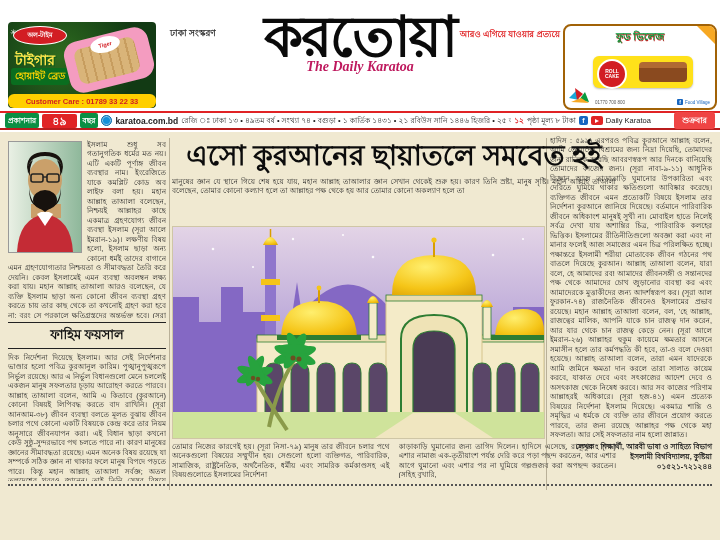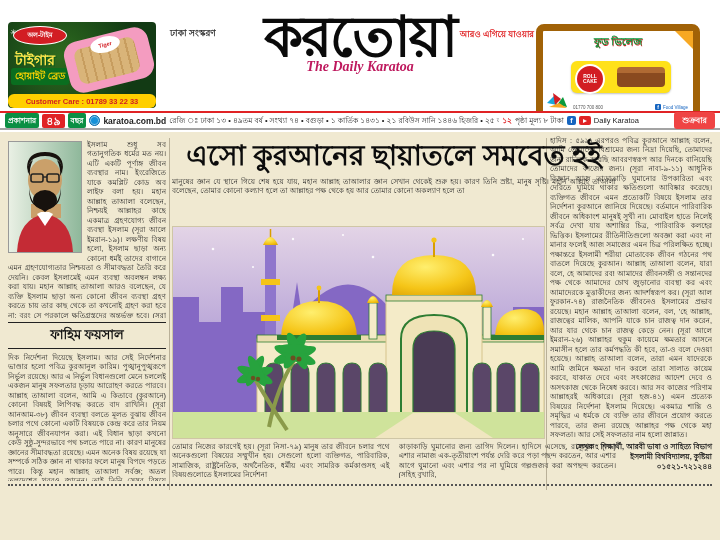--- a/index.html
+++ b/index.html
@@ -27,44 +27,44 @@
   .left-ad .care{position:absolute;left:0;bottom:0;width:100%;height:14px;background:#ffcf00;color:#d21d23;
                  font-size:7.5px;font-weight:bold;display:flex;align-items:center;justify-content:center;border-radius:6px;}
   
   .masthead{position:absolute;left:160px;top:10px;width:400px;height:102px;text-align:center;}
   .mh-edition{position:absolute;left:10px;top:16px;font-size:9px;color:#333;font-weight:bold;}
   .mh-daily{font-size:19px;font-weight:900;color:#0c0c0c;line-height:1;}
   .mh-tag{position:absolute;right:0;top:18px;font-size:8.5px;color:#e02325;font-weight:bold;}
   .mh-title{font-size:56px;font-weight:900;color:#0a0a0a;line-height:0.95;letter-spacing:-2px;margin-top:0px;}
   .mh-sub{font-family:"Liberation Serif",serif;font-style:italic;font-weight:bold;font-size:14px;color:#be185d;margin-top:-4px;}
   
-  .right-ad{position:absolute;left:536px;top:24px;width:150px;height:82px;background:#fff;
-            border:7px solid #a16207;border-radius:8px;overflow:hidden;}
+  .right-ad{position:absolute;left:563px;top:24px;width:150px;height:82px;background:#fff;
+            border:2px solid #a16207;border-radius:8px;overflow:hidden;}
   .right-ad .tri{position:absolute;right:-2px;top:-2px;width:0;height:0;
                  border-left:22px solid transparent;border-top:22px solid #f7a823;}
   .right-ad .g{margin-top:3px;text-align:center;color:#0a9a3c;font-size:10px;font-weight:bold;text-shadow:0.5px 0.5px 0 #d21d23;}
   .right-ad .r{text-align:center;color:#e02325;font-size:9px;font-weight:bold;margin-top:-1px;}
   .pack{position:absolute;left:28px;top:30px;width:100px;height:32px;background:#ffe11a;border-radius:6px;
         box-shadow:0 1px 2px rgba(0,0,0,.25);}
   .pack .circ{position:absolute;left:4px;top:3px;width:26px;height:26px;background:#d21d23;border:2px solid #fff;
               border-radius:50%;color:#fff;font-size:5px;font-weight:bold;display:flex;align-items:center;
               justify-content:center;text-align:center;line-height:1.1;}
   .pack .cake{position:absolute;right:6px;top:6px;width:48px;height:20px;background:#8a4a1f;border-radius:4px;
               background-image:linear-gradient(#b06a33 0 6px,#8a4a1f 6px);}
   .peacock{position:absolute;left:4px;bottom:4px;}
   .ra-phone{position:absolute;left:30px;bottom:3px;font-size:4.5px;color:#555;}
   .ra-fb{position:absolute;right:5px;bottom:3px;font-size:4.5px;color:#1665c0;display:flex;align-items:center;gap:2px;}
   .fb-dot{display:inline-block;width:6px;height:6px;background:#1665c0;border-radius:1px;color:#fff;
           font-size:5px;font-weight:bold;text-align:center;line-height:6px;}
   
   .infobar{position:absolute;left:0;top:111px;width:720px;height:19px;background:#fff;
-           border-top:2px solid #e02325;border-bottom:2px solid #a3a3a3;box-sizing:border-box;
+           border-top:2px solid #e02325;border-bottom:2px solid #b91c1c;box-sizing:border-box;
            display:flex;align-items:center;padding:0 5px;gap:3px;font-size:7.5px;color:#222;}
   .chip-g{background:#0a8f44;color:#fff;font-size:7.5px;font-weight:bold;padding:1.5px 3px;border-radius:2px;}
-  .chip-r{background:#e02325;color:#fff;font-size:11px;font-weight:900;padding:0 4px;border-radius:2px;line-height:14px;}
+  .chip-r{background:#e02325;color:#fff;font-size:11px;font-weight:900;padding:0 10px;border-radius:2px;line-height:14px;}
   .globe{width:9px;height:9px;border-radius:50%;background:#1590d8;border:1px solid #0b6aa8;
          box-shadow:inset 0 0 0 1px rgba(255,255,255,.5);}
   .site{font-weight:bold;font-size:8.5px;}
   .dateline{white-space:nowrap;overflow:hidden;max-width:330px;}
   .pg-red{color:#e02325;font-weight:bold;}
   .fb-ic{width:9px;height:9px;background:#1665c0;border-radius:2px;color:#fff;font-size:7px;font-weight:bold;
          text-align:center;line-height:9px;}
   .yt-ic{width:12px;height:9px;background:#e02325;border-radius:2px;position:relative;}
   .yt-ic:after{content:"";position:absolute;left:4px;top:2.5px;border-left:4px solid #fff;
                border-top:2px solid transparent;border-bottom:2px solid transparent;}

